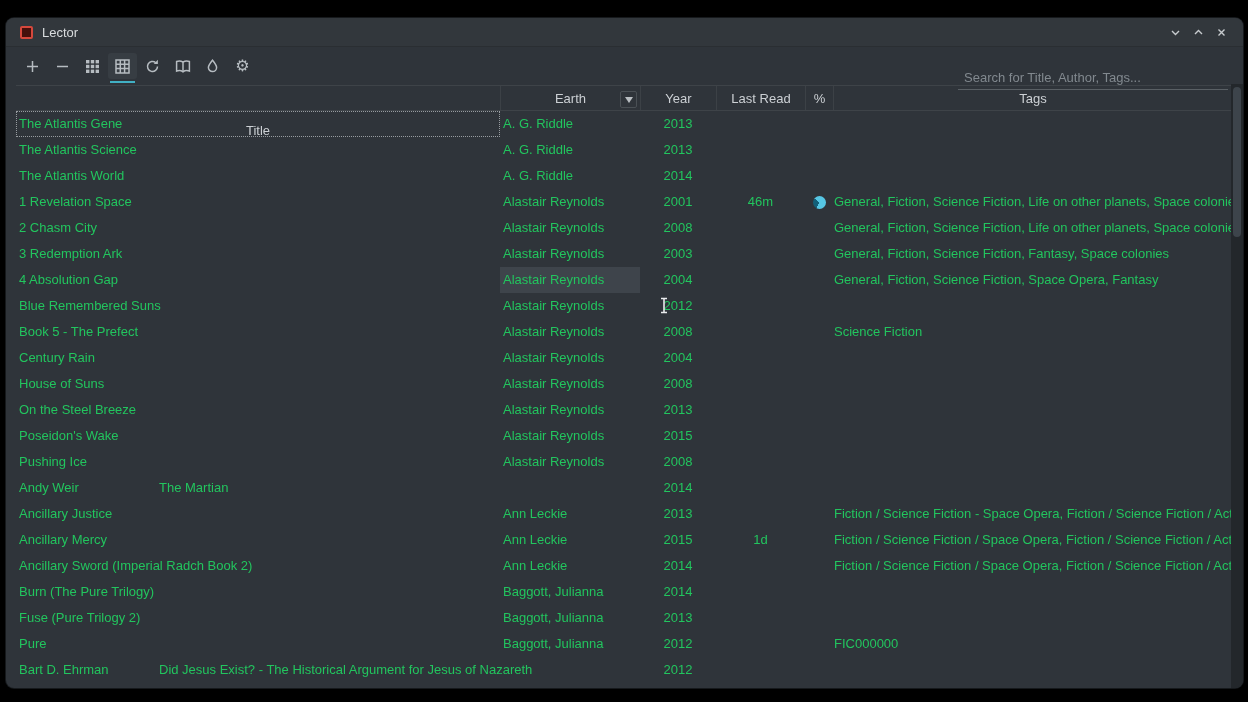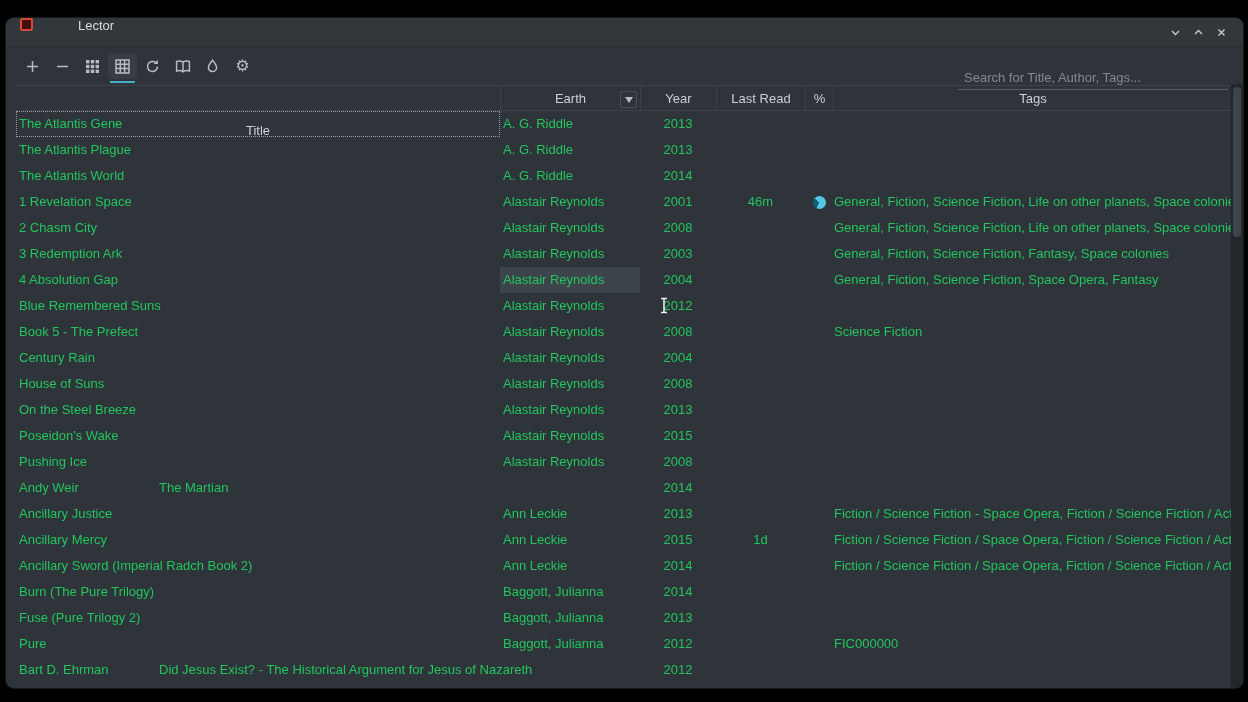--- a/index.html
+++ b/index.html
@@ -3,22 +3,22 @@
 <meta charset="utf-8">
 <style>
   html,body{margin:0;padding:0;}
   body{width:1248px;height:702px;background:#000;overflow:hidden;
        font-family:"Liberation Sans","DejaVu Sans",sans-serif;}
   .stage{position:relative;width:1248px;height:702px;background:#000;}
   .window{position:absolute;left:6px;top:18px;width:1237px;height:670px;
           background:#2f343a;border-radius:8px;overflow:hidden;
           box-shadow:0 0 0 1px #16191c;}
   
-  .titlebar{height:28px;display:flex;background:#32373c;
-            border-bottom:1px solid #2a2e32;padding:0 8px;gap:36px;}
+  .titlebar{height:28px;display:flex;align-items:center;background:#32373c;
+            border-bottom:1px solid #2a2e32;padding:0 8px;}
   .app-icon{width:13px;height:13px;box-sizing:border-box;border:2px solid #d5483c;
             background:#45100c;border-radius:2px;margin-left:6px;flex:0 0 auto;}
   .title{color:#d9dcde;font-size:13px;margin-left:9px;}
   .win-controls{margin-left:auto;display:flex;gap:7px;align-items:center;padding-right:6px;}
   .winbtn{width:16px;height:16px;display:flex;align-items:center;justify-content:center;cursor:default;}
   .winbtn svg{stroke:#c7cbce;stroke-width:1.4;fill:none;}
   
   .toolbar{height:38px;display:flex;align-items:center;padding-left:12px;}
   .tool-btn{width:29px;height:26px;display:flex;align-items:center;justify-content:center;
             position:relative;border-radius:3px;margin-right:1px;}
@@ -181,21 +181,21 @@
     <div class="tbody">
         <div class="row focused">
     <div class="cell c-title">The Atlantis Gene</div>
     <div class="cell c-author">A. G. Riddle</div>
     <div class="cell c-year">2013</div>
     <div class="cell c-last"></div>
     <div class="cell c-pct"></div>
     <div class="cell c-tags"></div>
   </div>
         <div class="row">
-    <div class="cell c-title">The Atlantis Plague</div>
+    <div class="cell c-title">The Atlantis Science</div>
     <div class="cell c-author">A. G. Riddle</div>
     <div class="cell c-year">2013</div>
     <div class="cell c-last"></div>
     <div class="cell c-pct"></div>
     <div class="cell c-tags"></div>
   </div>
         <div class="row">
     <div class="cell c-title">The Atlantis World</div>
     <div class="cell c-author">A. G. Riddle</div>
     <div class="cell c-year">2014</div>

